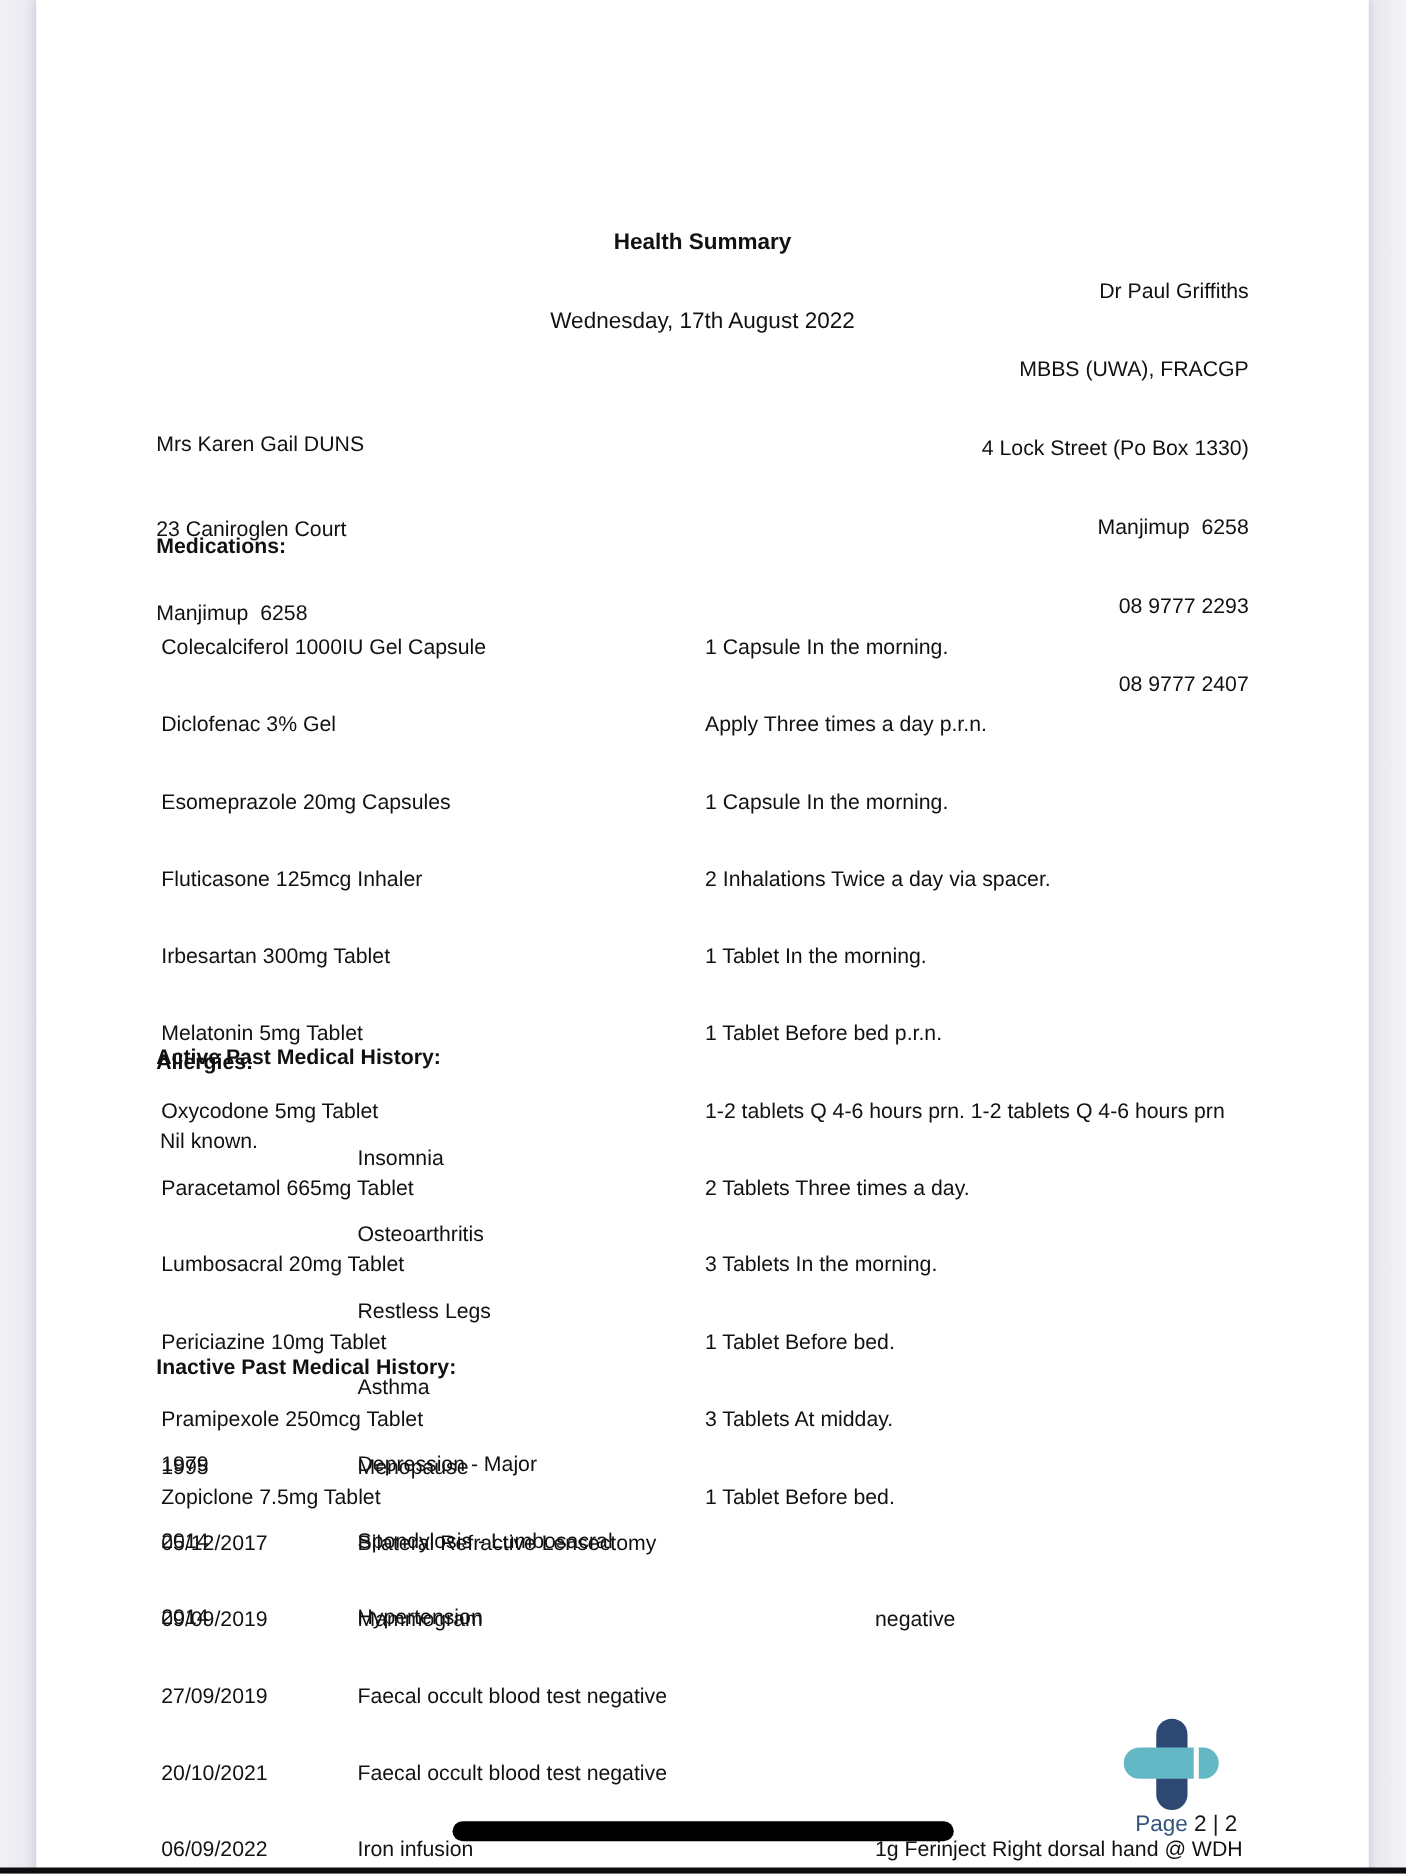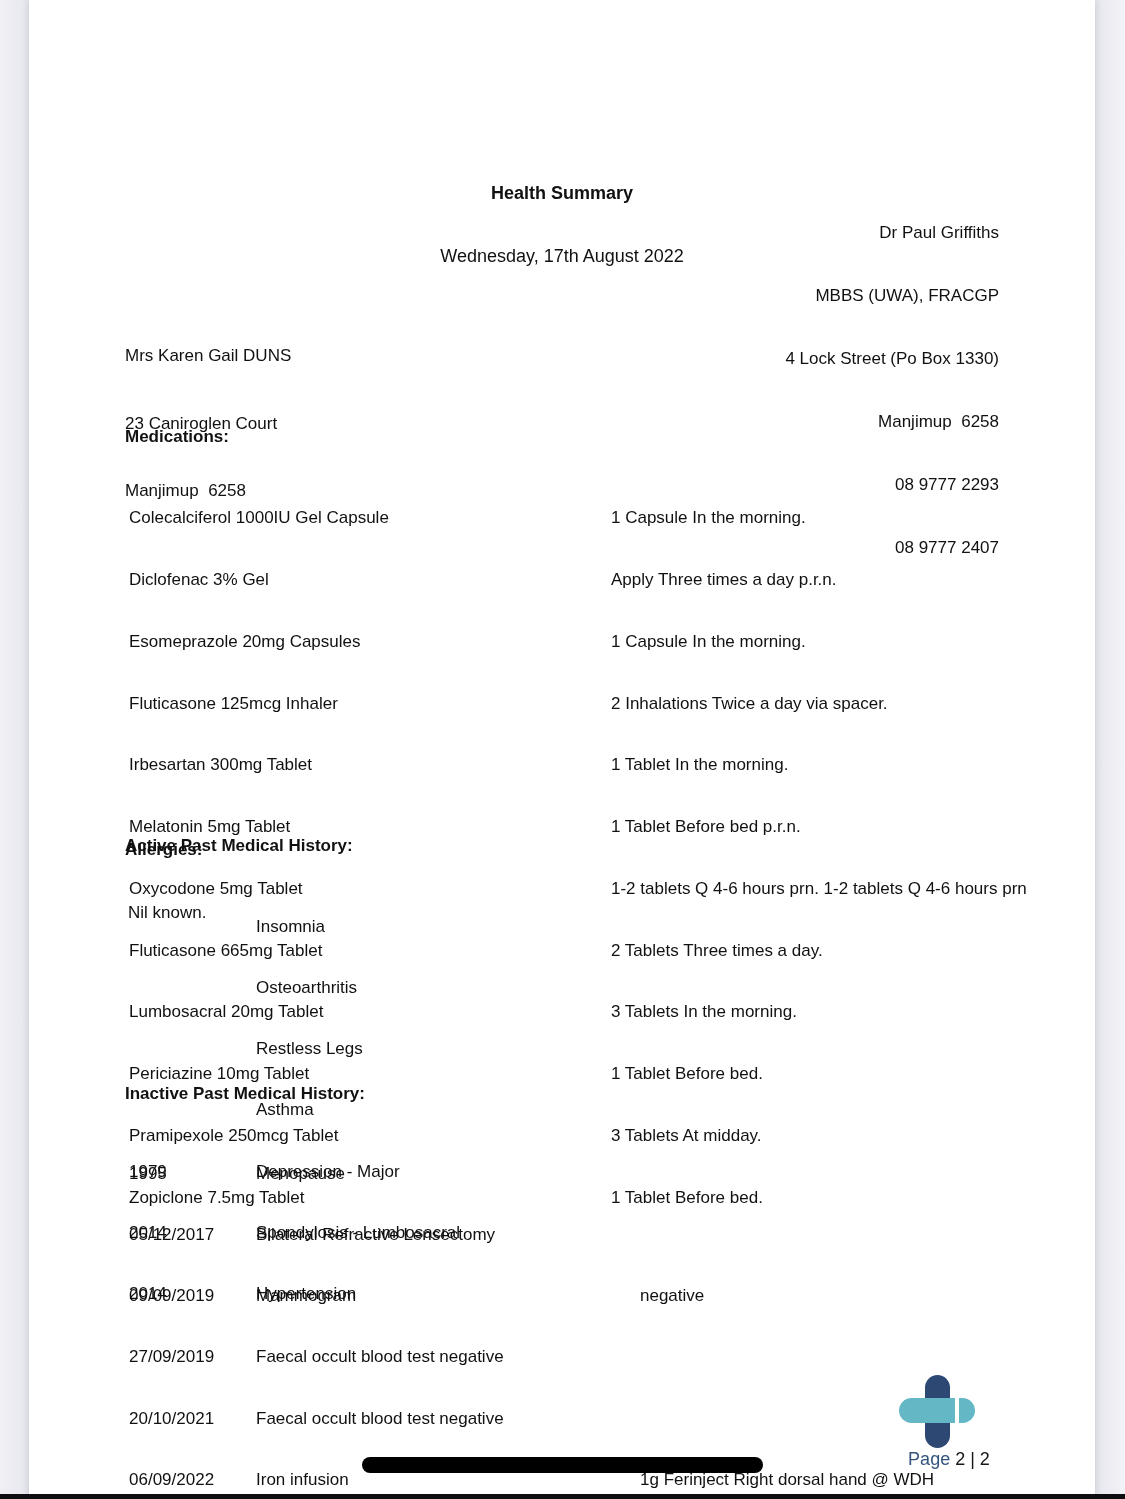--- a/index.html
+++ b/index.html
@@ -40,31 +40,31 @@
   .patient-block {
     position: absolute; top: 300px; left: 96px;
     font-size: 17px; line-height: 22.5px;
   }
 
   .section-heading { font-weight: bold; font-size: 17px; line-height: 21px; }
 
   .medications-heading { position: absolute; top: 426px; left: 96px; }
 
   .med-table { position: absolute; top: 467px; left: 100px; font-size: 17px; line-height: 20.6px; }
-  .med-row { display: flex; gap: 47px; }
+  .med-row { display: flex; }
   .med-name { width: 435px; }
   .med-dose { width: 422px; }
 
   .allergies-block { position: absolute; top: 797px; left: 96px; font-size: 17px; line-height: 21px; }
   .allergies-value { margin-left: 3px; }
 
   .active-heading { position: absolute; top: 835px; left: 96px; }
   .active-table { position: absolute; top: 876px; left: 100px; font-size: 17px; line-height: 20.4px; }
 
-  .hist-row { display: flex; }
+  .hist-row { display: flex; gap: 30px; }
   .hist-date { width: 127px; }
   .hist-item { width: 384px; }
   .hist-note { width: 350px; }
 
   .inactive-heading { position: absolute; top: 1083px; left: 96px; }
   .inactive-table { position: absolute; top: 1123px; left: 100px; font-size: 17px; line-height: 20.4px; }
 
   
   .logo { position: absolute; left: 868px; top: 1373px; width: 110px; height: 77px; }
   .logo .v-capsule {
@@ -150,21 +150,21 @@
     </div>
     <div class="med-row">
       <div class="med-name">Melatonin 5mg Tablet</div>
       <div class="med-dose">1 Tablet Before bed p.r.n.</div>
     </div>
     <div class="med-row">
       <div class="med-name">Oxycodone 5mg Tablet</div>
       <div class="med-dose">1-2 tablets Q 4-6 hours prn. 1-2 tablets Q 4-6 hours prn</div>
     </div>
     <div class="med-row">
-      <div class="med-name">Fluticasone 665mg Tablet</div>
+      <div class="med-name">Paracetamol 665mg Tablet</div>
       <div class="med-dose">2 Tablets Three times a day.</div>
     </div>
     <div class="med-row">
       <div class="med-name">Lumbosacral 20mg Tablet</div>
       <div class="med-dose">3 Tablets In the morning.</div>
     </div>
     <div class="med-row">
       <div class="med-name">Periciazine 10mg Tablet</div>
       <div class="med-dose">1 Tablet Before bed.</div>
     </div>

